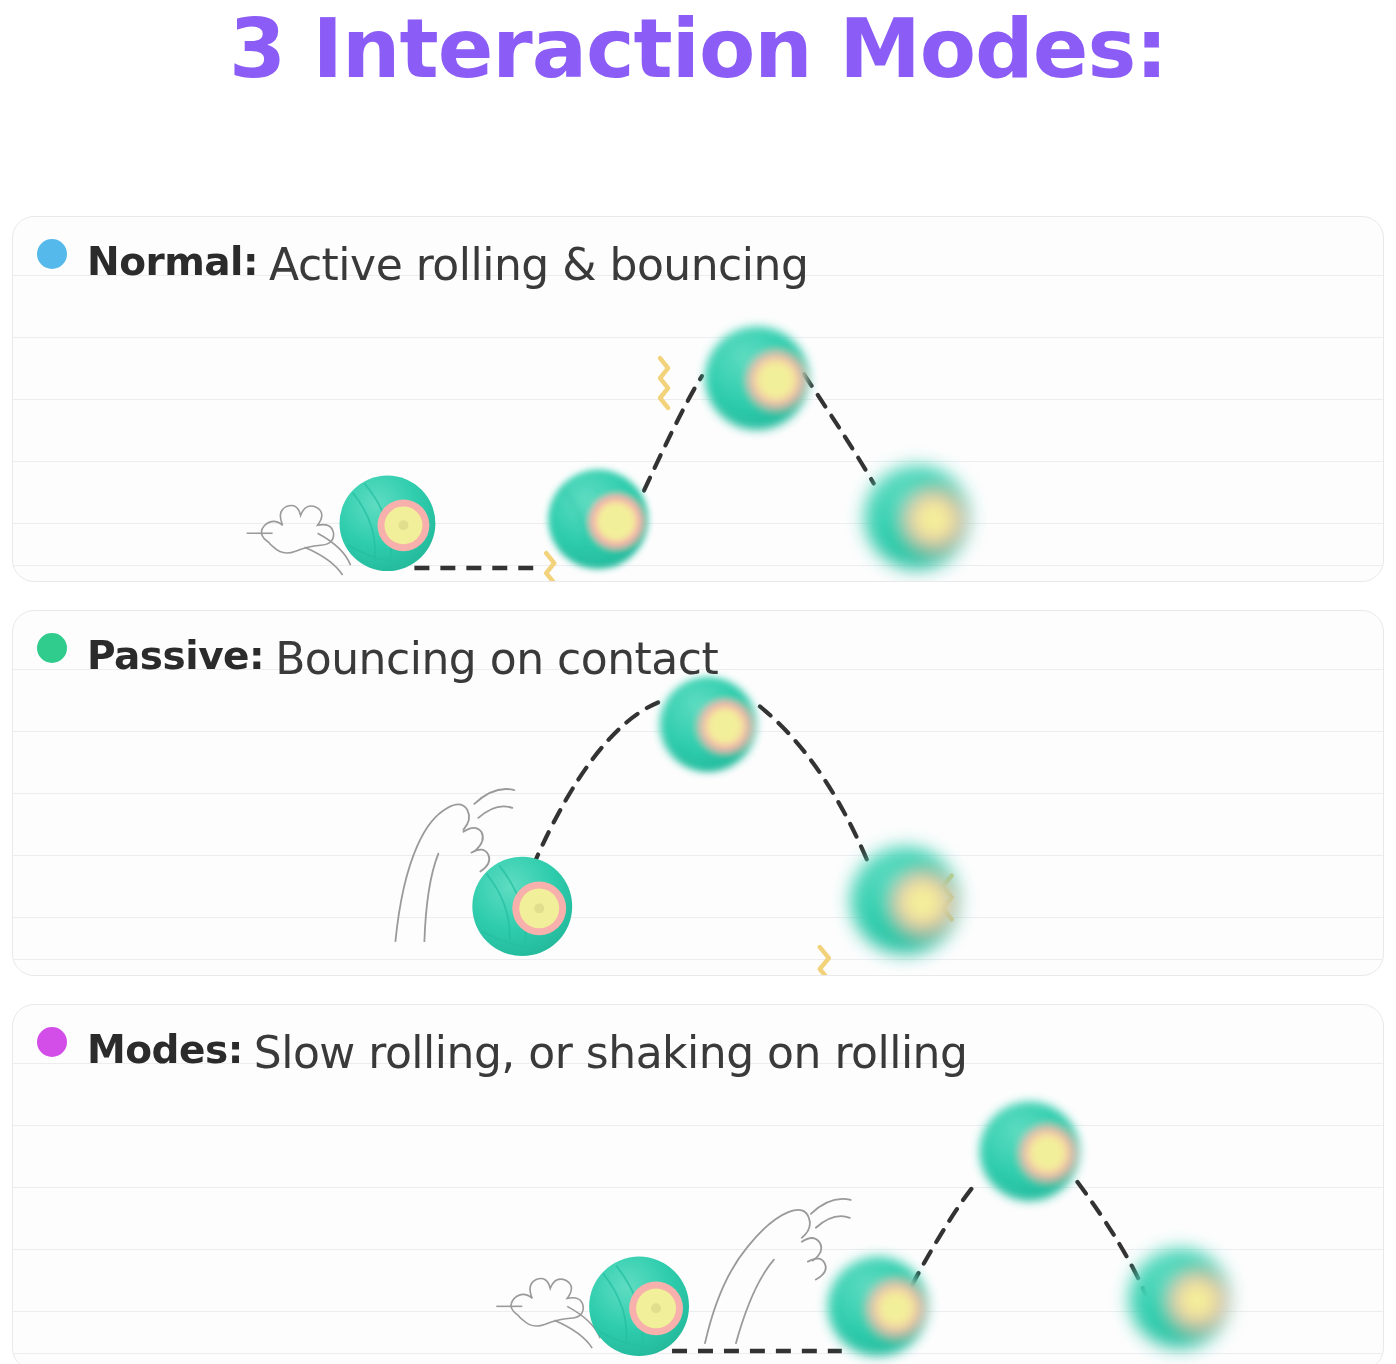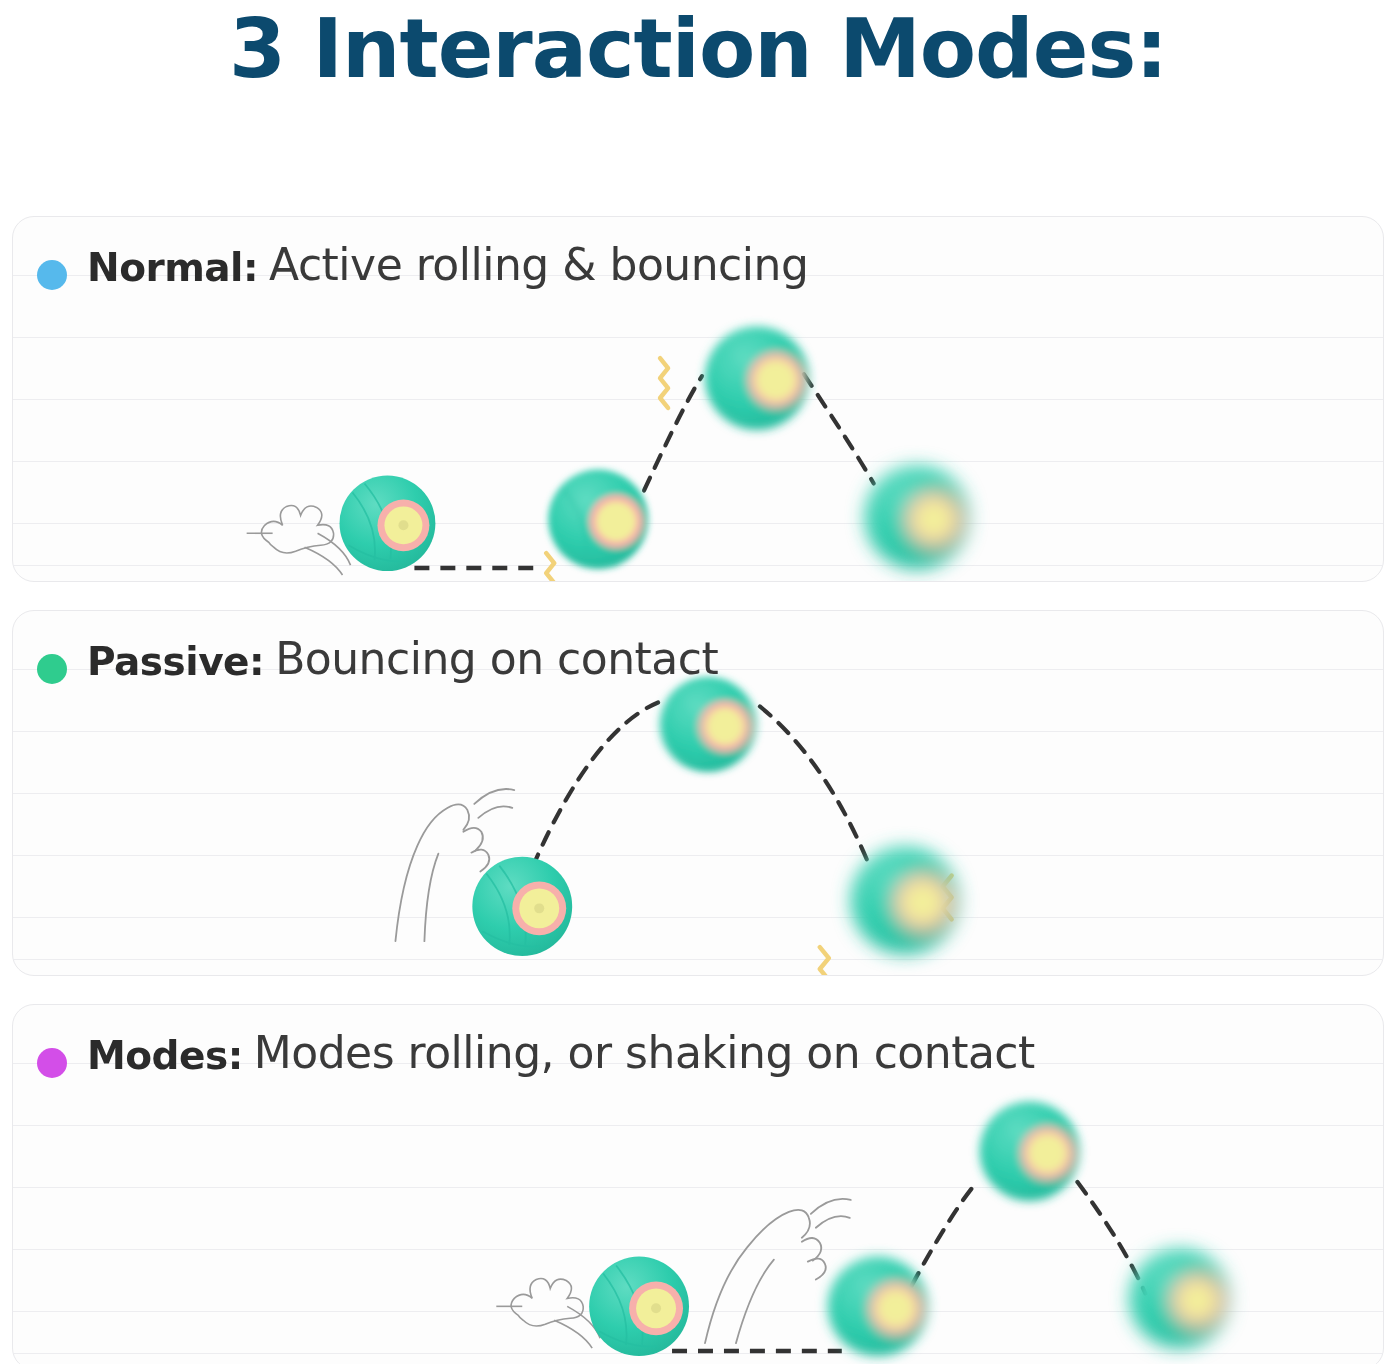--- a/index.html
+++ b/index.html
@@ -15,21 +15,21 @@
     overflow: hidden;
     position: relative;
   }
 
   
   .page-title {
     text-align: center;
     font-size: 82px;
     font-weight: bold;
     letter-spacing: -1px;
-    color: #0c4a6e;
+    color: #8b5cf6;
     margin: 0;
     padding-top: 4px;
     line-height: 1.1;
     font-family: "DejaVu Sans", sans-serif;
   }
 
   
   .cards {
     position: absolute;
     top: 216px;
@@ -62,21 +62,21 @@
     background: #ededf0;
     display: block;
   }
 
   
   .card-head {
     position: absolute;
     top: 22px;
     left: 24px;
     display: flex;
-    align-items: flex-end;
+    align-items: flex-start;
     z-index: 6;
     white-space: nowrap;
   }
   .mode-dot {
     width: 30px;
     height: 30px;
     border-radius: 50%;
     margin-right: 20px;
     flex: none;
   }
@@ -296,21 +296,21 @@
         <i style="top:120px"></i>
         <i style="top:182px"></i>
       <i style="top:244px"></i>
         <i style="top:306px"></i>
         <i style="top:348px"></i>
     </div>
 
     <div class="card-head">
       <span class="mode-dot" style="background:#d34ee8"></span>
       <span class="mode-name">Modes:</span>
-      <span class="mode-desc">Modes rolling, or shaking on contact</span>
+      <span class="mode-desc">Slow rolling, or shaking on rolling</span>
     </div>
 
     <div class="scene">
       <svg viewBox="0 0 1372 366" preserveAspectRatio="none">
         <defs>
           <radialGradient id="gBall" cx="38%" cy="30%" r="78%">
             <stop offset="0%" stop-color="#5fdcc2"></stop>
             <stop offset="55%" stop-color="#2ecdad"></stop>
             <stop offset="100%" stop-color="#23b79a"></stop>
           </radialGradient>

